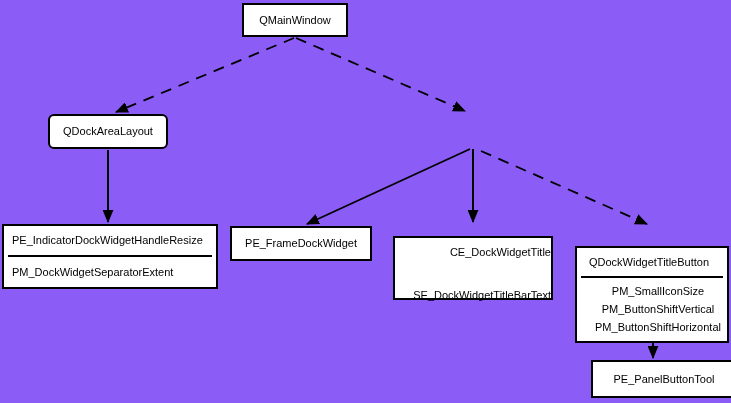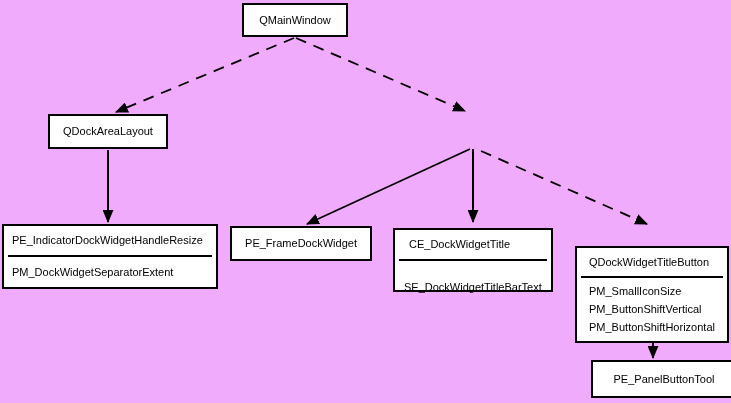--- a/index.html
+++ b/index.html
@@ -5,21 +5,21 @@
   html, body {
     margin: 0;
     padding: 0;
     background: #ffffff;
     font-family: "Liberation Sans", sans-serif;
   }
   #canvas {
     position: relative;
     width: 731px;
     height: 403px;
-    background: #f0abfc;
+    background: #8b5cf6;
     overflow: hidden;
   }
   #edges-layer {
     position: absolute;
     left: 0;
     top: 0;
     width: 731px;
     height: 403px;
   }
   .node {
@@ -79,49 +79,49 @@
     <line x1="470" y1="149" x2="307" y2="224" stroke="#000000" stroke-width="1.8" marker-end="url(#arrow)"></line>
     <line x1="473" y1="149" x2="473" y2="222" stroke="#000000" stroke-width="2" marker-end="url(#arrow)"></line>
     <line x1="481" y1="151" x2="647" y2="224" stroke="#000000" stroke-width="1.8" stroke-dasharray="11,8" marker-end="url(#arrow)"></line>
     <line x1="653" y1="325" x2="653" y2="358" stroke="#000000" stroke-width="2" marker-end="url(#arrow)"></line>
   </svg>
 
   <div class="node simple" style="left:242px; top:3px; width:106px; height:34px;">
     <span>QMainWindow</span>
   </div>
 
-  <div class="node simple" style="left:48px; top:114px; width:120px; height:35px;">
+  <div class="node simple" style="left:48px; top:114px; width:120px; height:35px;border-radius:6px;">
     <span>QDockAreaLayout</span>
   </div>
 
 
   <div class="node record" style="left:2px; top:224px; width:216px; height:65px;">
     <div class="title-row" style="height:29px; padding-left:8px;">PE_IndicatorDockWidgetHandleResize</div>
     <div class="sep"></div>
     <div class="attr-rows" style="padding-left:8px;">
       <div class="attr-line">PM_DockWidgetSeparatorExtent</div>
     </div>
   </div>
 
   <div class="node simple" style="left:230px; top:226px; width:142px; height:35px;">
     <span>PE_FrameDockWidget</span>
   </div>
 
-  <div class="node record" style="left:393px; top:228px; width:160px; height:64px;">
+  <div class="node record" style="left:393px; top:236px; width:160px; height:64px;align-items:flex-end;">
     <div class="title-row" style="height:29px; padding-left:14px;">CE_DockWidgetTitle</div>
     <div class="sep"></div>
     <div class="attr-rows" style="padding-left:9px;margin-top:20px;">
       <div class="attr-line">SE_DockWidgetTitleBarText</div>
     </div>
   </div>
 
   <div class="node record" style="left:575px; top:226px; width:154px; height:97px;margin-top:20px;">
     <div class="title-row" style="height:28px; padding-left:12px;">QDockWidgetTitleButton</div>
     <div class="sep"></div>
-    <div class="attr-rows" style="padding-left:12px; justify-content:flex-start; padding-top:4px; line-height:18px;">
+    <div class="attr-rows" style="padding-left:12px; justify-content:flex-start; padding-top:4px; line-height:18px;text-align:center;">
       <div class="attr-line">PM_SmallIconSize</div>
       <div class="attr-line">PM_ButtonShiftVertical</div>
       <div class="attr-line">PM_ButtonShiftHorizontal</div>
     </div>
   </div>
 
   <div class="node simple" style="left:591px; top:360px; width:146px; height:38px;">
     <span>PE_PanelButtonTool</span>
   </div>
 

